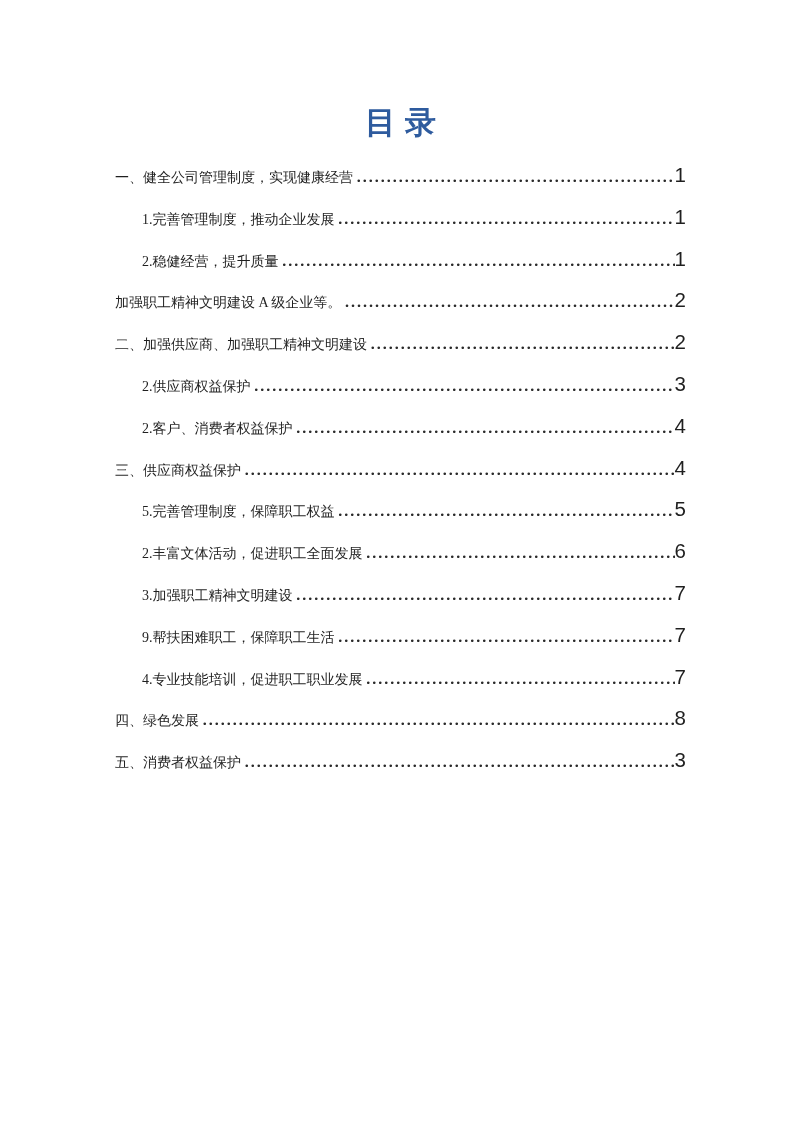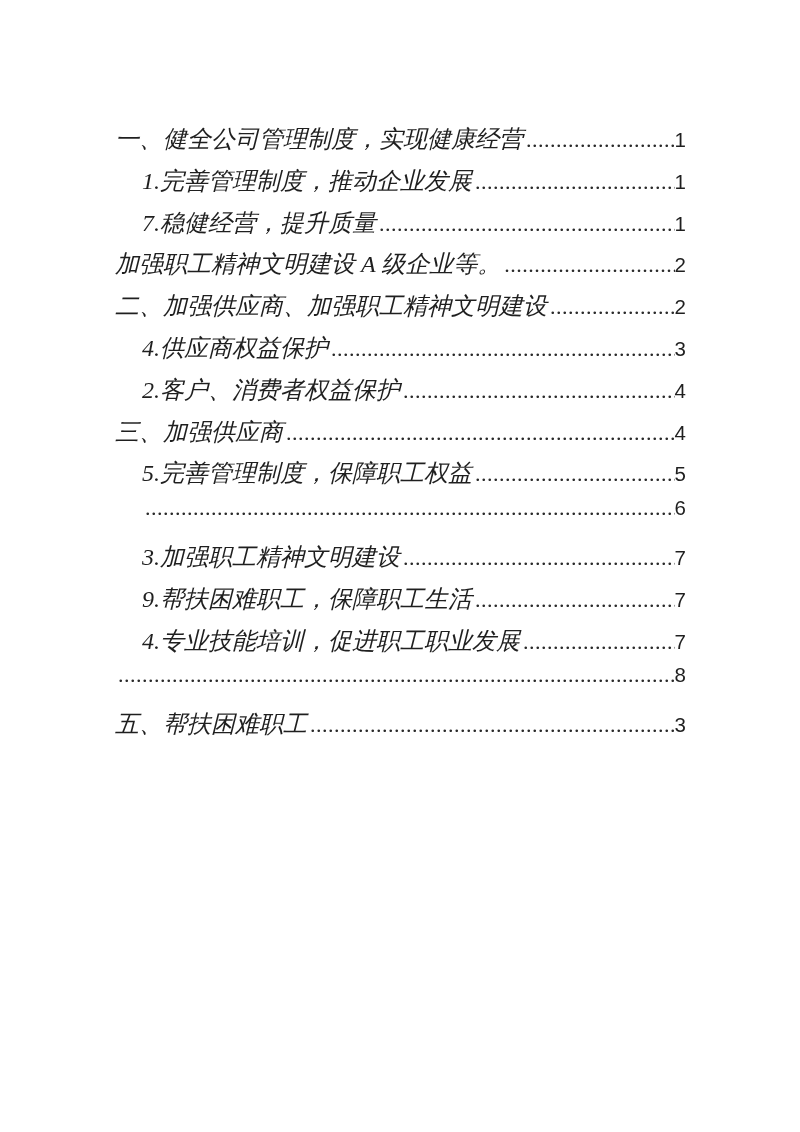--- a/index.html
+++ b/index.html
@@ -36,25 +36,24 @@
   }
   .toc-row {
     display: flex;
     align-items: baseline;
     height: 41.8px;
     cursor: default;
   }
   .toc-row.lvl2 { padding-left: 27px; }
   .toc-label {
     flex: 0 0 auto;
-    font-size: 24px;
+    font-size: 14px;
     line-height: 41.8px;
     white-space: nowrap;
     color: var(--text-color, #1f1f1f);
-    font-style: italic;
   }
   .toc-leader {
     flex: 1 1 auto;
     overflow: hidden;
     white-space: nowrap;
     font-size: 22px;
     letter-spacing: 0.5px;
     padding-left: 3px;
     color: var(--dots-color, #2b2b2b);
     min-width: 10px;
@@ -64,89 +63,92 @@
     font-family: "Liberation Sans", "DejaVu Sans", sans-serif;
     font-size: 20.5px;
     color: var(--text-color, #1f1f1f);
     white-space: nowrap;
   }
 </style>
 </head>
 <body>
 
 <div class="page">
+  <div class="doc-title">目录</div>
 
   <div class="toc-list">
       <div class="toc-row lvl1">
     <span class="toc-label">一、健全公司管理制度，实现健康经营</span>
     <span class="toc-leader" aria-hidden="true">................................................................................................................................................................</span>
     <span class="toc-page">1</span>
   </div>
       <div class="toc-row lvl2">
     <span class="toc-label">1.完善管理制度，推动企业发展</span>
     <span class="toc-leader" aria-hidden="true">................................................................................................................................................................</span>
     <span class="toc-page">1</span>
   </div>
       <div class="toc-row lvl2">
-    <span class="toc-label">7.稳健经营，提升质量</span>
+    <span class="toc-label">2.稳健经营，提升质量</span>
     <span class="toc-leader" aria-hidden="true">................................................................................................................................................................</span>
     <span class="toc-page">1</span>
   </div>
       <div class="toc-row lvl1">
     <span class="toc-label">加强职工精神文明建设 A 级企业等。</span>
     <span class="toc-leader" aria-hidden="true">................................................................................................................................................................</span>
     <span class="toc-page">2</span>
   </div>
       <div class="toc-row lvl1">
     <span class="toc-label">二、加强供应商、加强职工精神文明建设</span>
     <span class="toc-leader" aria-hidden="true">................................................................................................................................................................</span>
     <span class="toc-page">2</span>
   </div>
       <div class="toc-row lvl2">
-    <span class="toc-label">4.供应商权益保护</span>
+    <span class="toc-label">2.供应商权益保护</span>
     <span class="toc-leader" aria-hidden="true">................................................................................................................................................................</span>
     <span class="toc-page">3</span>
   </div>
       <div class="toc-row lvl2">
     <span class="toc-label">2.客户、消费者权益保护</span>
     <span class="toc-leader" aria-hidden="true">................................................................................................................................................................</span>
     <span class="toc-page">4</span>
   </div>
       <div class="toc-row lvl1">
-    <span class="toc-label">三、加强供应商</span>
+    <span class="toc-label">三、供应商权益保护</span>
     <span class="toc-leader" aria-hidden="true">................................................................................................................................................................</span>
     <span class="toc-page">4</span>
   </div>
       <div class="toc-row lvl2">
     <span class="toc-label">5.完善管理制度，保障职工权益</span>
     <span class="toc-leader" aria-hidden="true">................................................................................................................................................................</span>
     <span class="toc-page">5</span>
   </div>
       <div class="toc-row lvl2">
+    <span class="toc-label">2.丰富文体活动，促进职工全面发展</span>
     <span class="toc-leader" aria-hidden="true">................................................................................................................................................................</span>
     <span class="toc-page">6</span>
   </div>
       <div class="toc-row lvl2">
     <span class="toc-label">3.加强职工精神文明建设</span>
     <span class="toc-leader" aria-hidden="true">................................................................................................................................................................</span>
     <span class="toc-page">7</span>
   </div>
       <div class="toc-row lvl2">
     <span class="toc-label">9.帮扶困难职工，保障职工生活</span>
     <span class="toc-leader" aria-hidden="true">................................................................................................................................................................</span>
     <span class="toc-page">7</span>
   </div>
       <div class="toc-row lvl2">
     <span class="toc-label">4.专业技能培训，促进职工职业发展</span>
     <span class="toc-leader" aria-hidden="true">................................................................................................................................................................</span>
     <span class="toc-page">7</span>
   </div>
       <div class="toc-row lvl1">
+    <span class="toc-label">四、绿色发展</span>
     <span class="toc-leader" aria-hidden="true">................................................................................................................................................................</span>
     <span class="toc-page">8</span>
   </div>
       <div class="toc-row lvl1">
-    <span class="toc-label">五、帮扶困难职工</span>
+    <span class="toc-label">五、消费者权益保护</span>
     <span class="toc-leader" aria-hidden="true">................................................................................................................................................................</span>
     <span class="toc-page">3</span>
   </div>
     </div>
 </div>
 
 </body></html>

